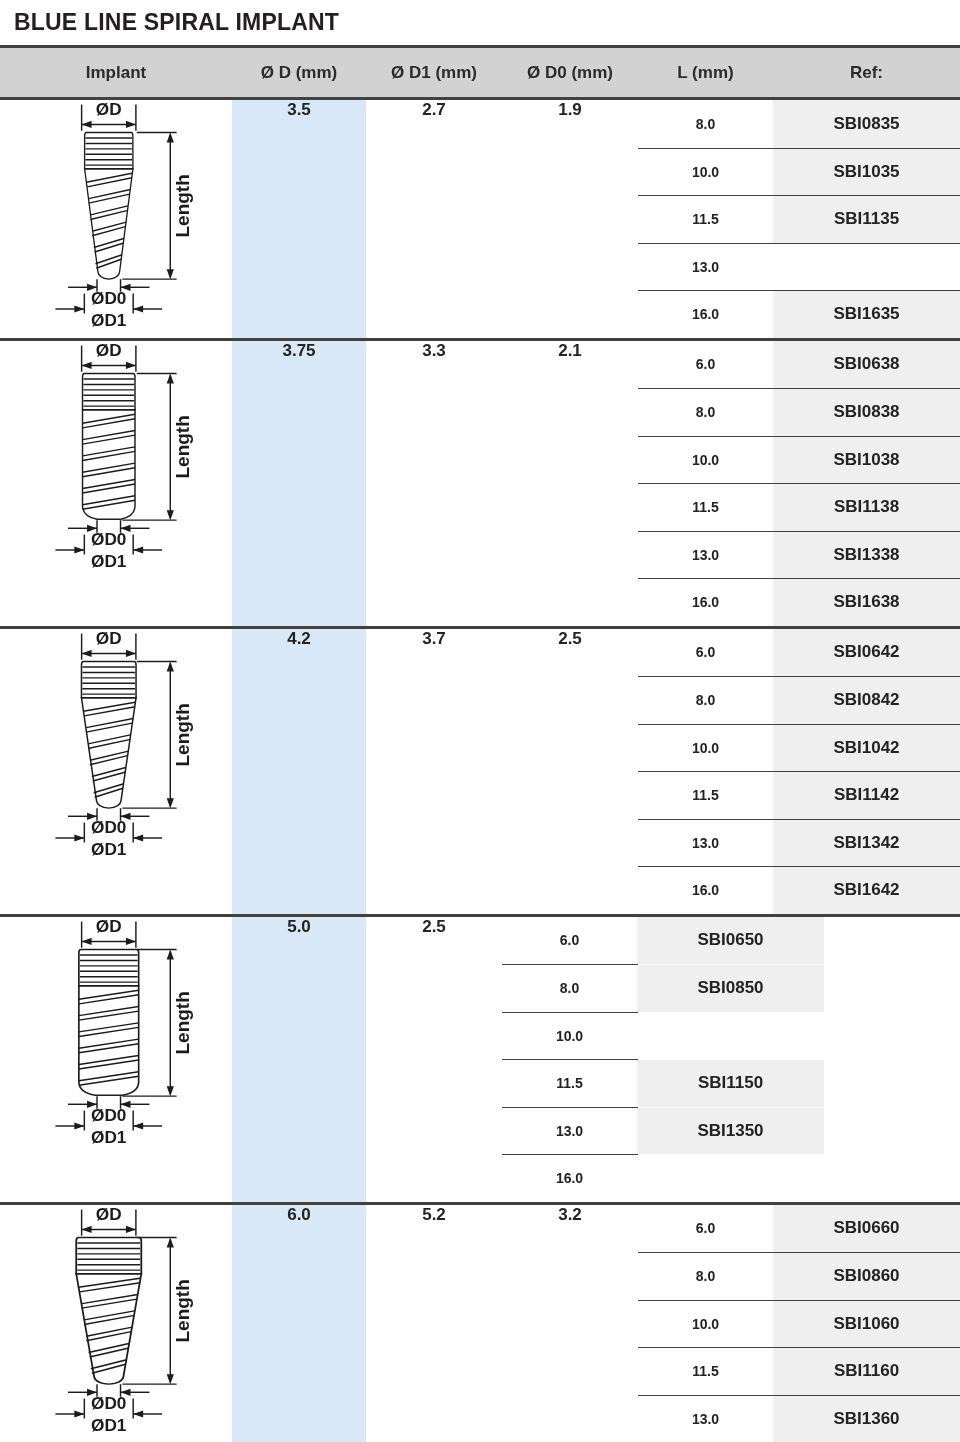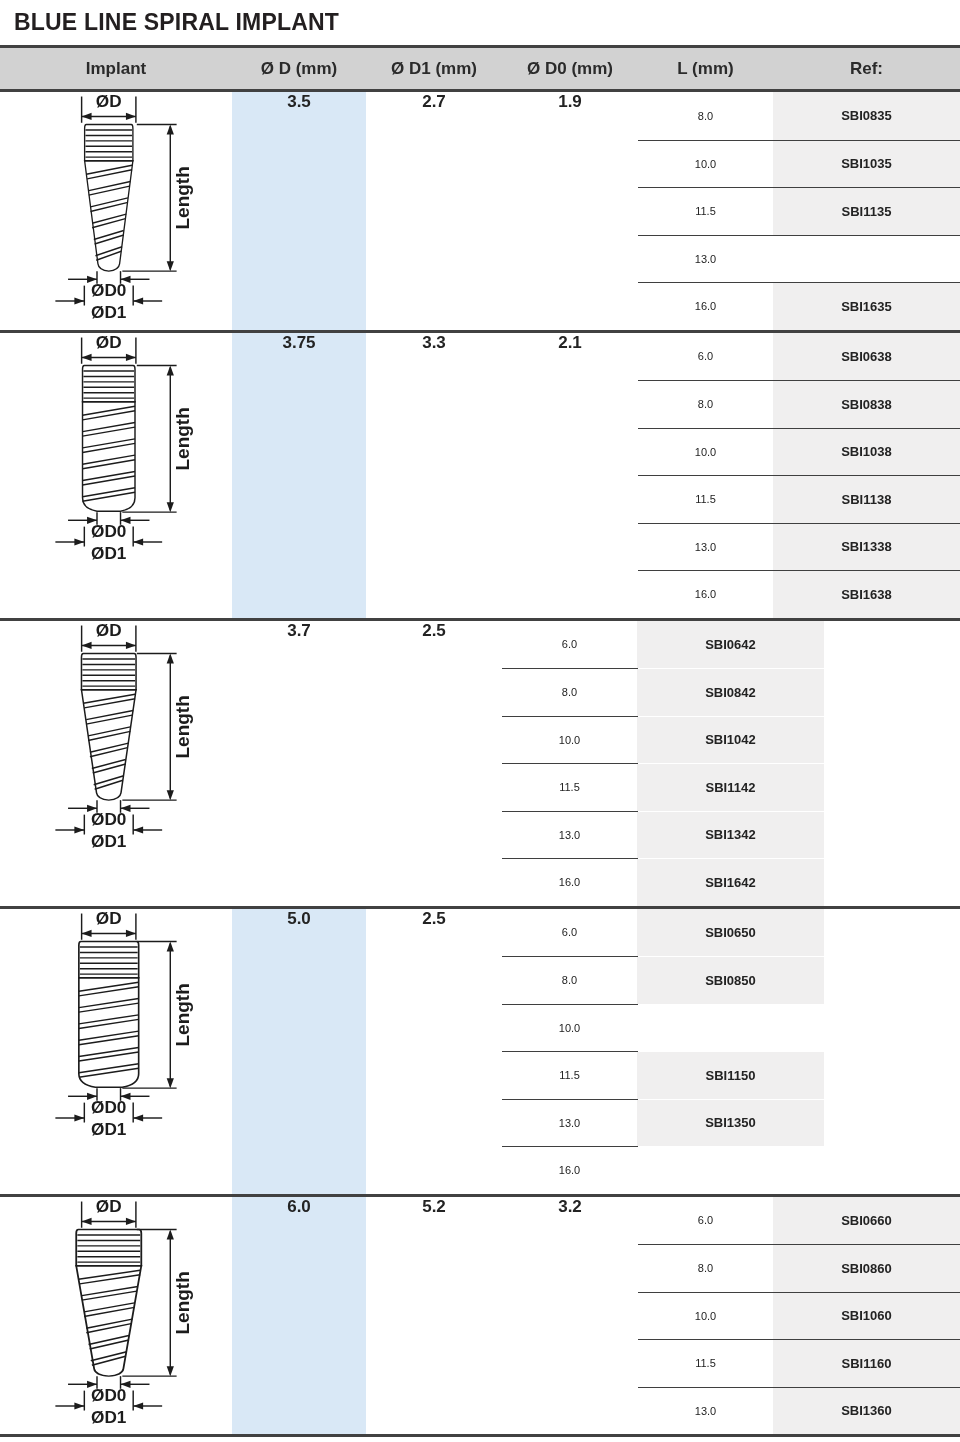--- a/index.html
+++ b/index.html
@@ -10,42 +10,42 @@
     color:#232323;
     overflow:hidden;
   }
   .page-title {
     font-size:23px; font-weight:700; letter-spacing:.2px;
     color:#231f20; padding:9px 0 0 14px; height:45px;
   }
   .spec-table { width:960px; border-top:3px solid #414141; border-bottom:3px solid #414141; }
   .thead {
     display:grid; grid-template-columns:232px 134px 136px 136px 135px 187px;
-    background:#d2d2d2; height:44px; align-items:center;
+    background:#d2d2d2; height:52px; align-items:center;
     border-bottom:3px solid #414141;
   }
   .th { text-align:center; font-size:17px; font-weight:700; color:#2b2b2b; }
   .group {
     display:grid; grid-template-columns:232px 134px 136px 136px 322px;
   }
   .group + .group { border-top:3px solid #414141; }
   .cell { display:flex; justify-content:center; }
   .figure-cell { background:#ffffff; }
   .d-cell  { background:#d9e8f6; }
   .val { font-size:17px; font-weight:700; color:#232323; }
   .rows { display:flex; flex-direction:column; }
   .lr-row {
     display:grid; grid-template-columns:135px 187px;
     height:47.5px; flex:1 0 auto;
   }
   .lr-row + .lr-row { border-top:1.6px solid #3f3f3f; }
   .l-cell  { display:flex; align-items:center; justify-content:center;
-             font-size:11px; font-weight:400; }
+             font-size:14px; font-weight:700; }
   .ref-cell{ display:flex; align-items:center; justify-content:center;
-             font-size:13px; font-weight:700; background:#f0efef; }
+             font-size:17px; font-weight:700; background:#f0efef; }
   .figure-slot svg { height:228px; width:auto; display:block; }
   .dimtext { font-family:"Liberation Sans", sans-serif; font-weight:700;
              font-size:19px; fill:#1c1c1c; }
   .lentext { font-size:21px; }
 </style>
 </head>
 <body>
 
 <div class="page-title">BLUE LINE SPIRAL IMPLANT</div>
 
@@ -284,20 +284,21 @@
 
     <line x1="70" y1="214" x2="70" y2="236"></line>
     <line x1="124" y1="214" x2="124" y2="236"></line>
     <line x1="38" y1="231" x2="70" y2="231"></line>
     <line x1="156" y1="231" x2="124" y2="231"></line>
     <polygon points="70,231 59,227 59,235" fill="#1c1c1c" stroke="none"></polygon>
     <polygon points="124,231 135,227 135,235" fill="#1c1c1c" stroke="none"></polygon>
     <text class="dimtext" x="97" y="250" text-anchor="middle" stroke="none">ØD1</text>
   </svg>
 </div>
+    <div class="cell d-cell val">4.2</div>
     <div class="cell val">3.7</div>
     <div class="cell val">2.5</div>
     <div class="rows">
         <div class="lr-row">
           <div class="l-cell">6.0</div>
           <div class="ref-cell">SBI0642</div>
         </div>
         <div class="lr-row">
           <div class="l-cell">8.0</div>
           <div class="ref-cell">SBI0842</div>

